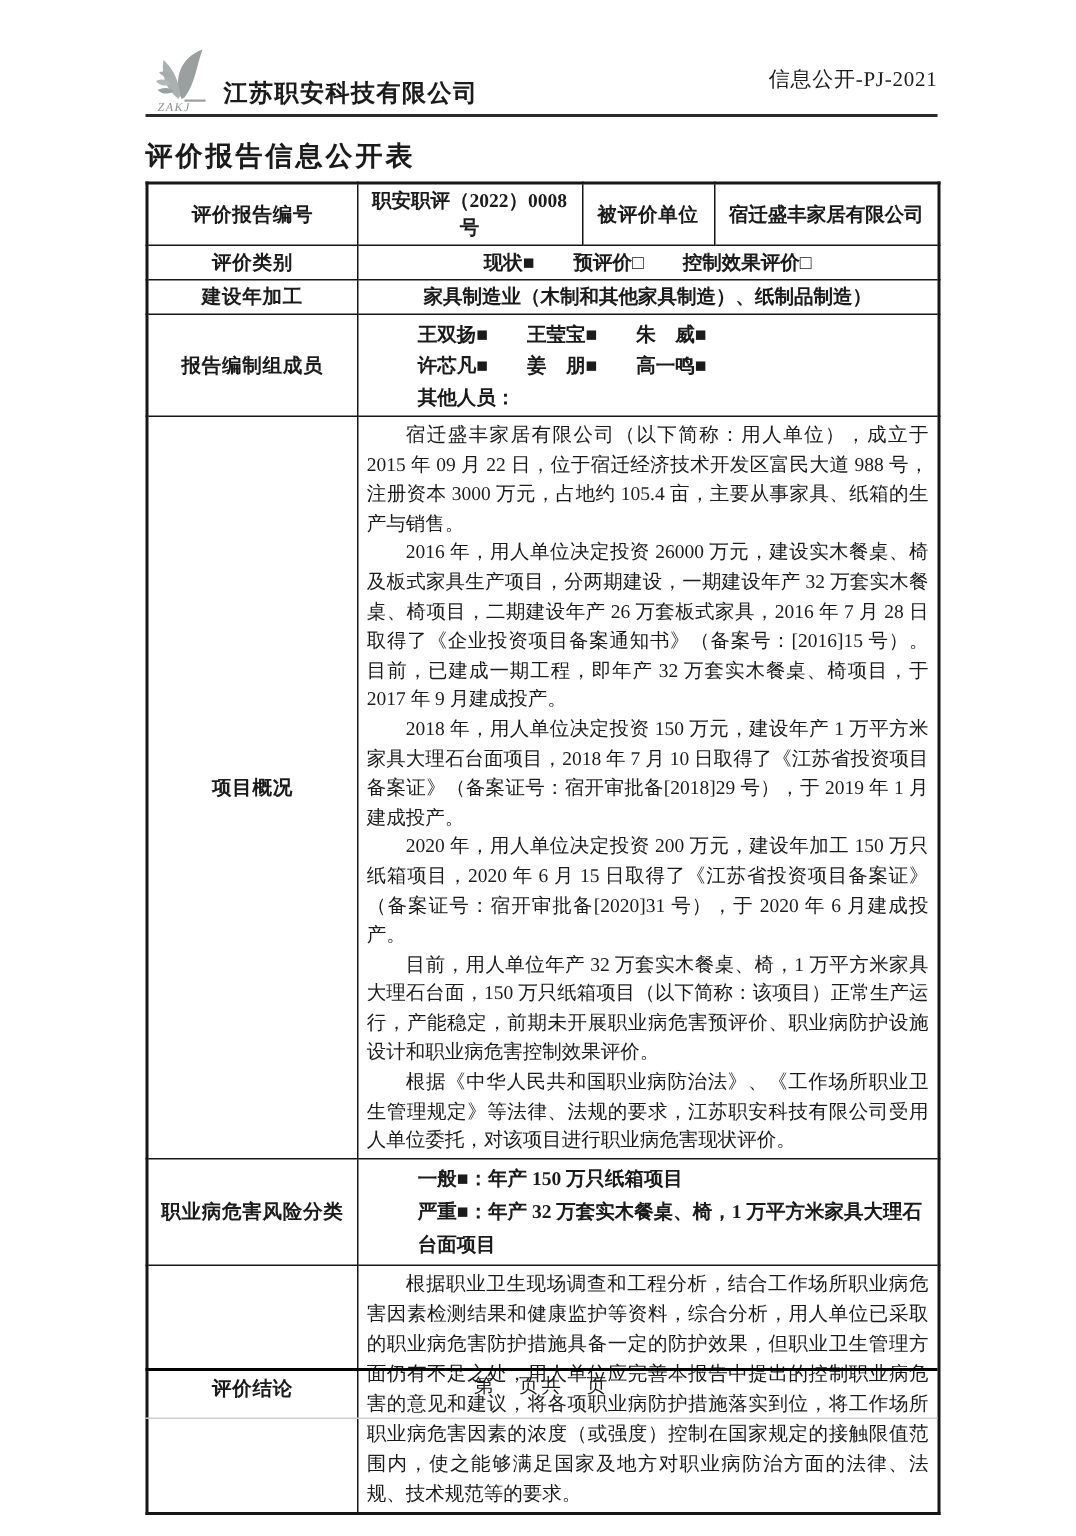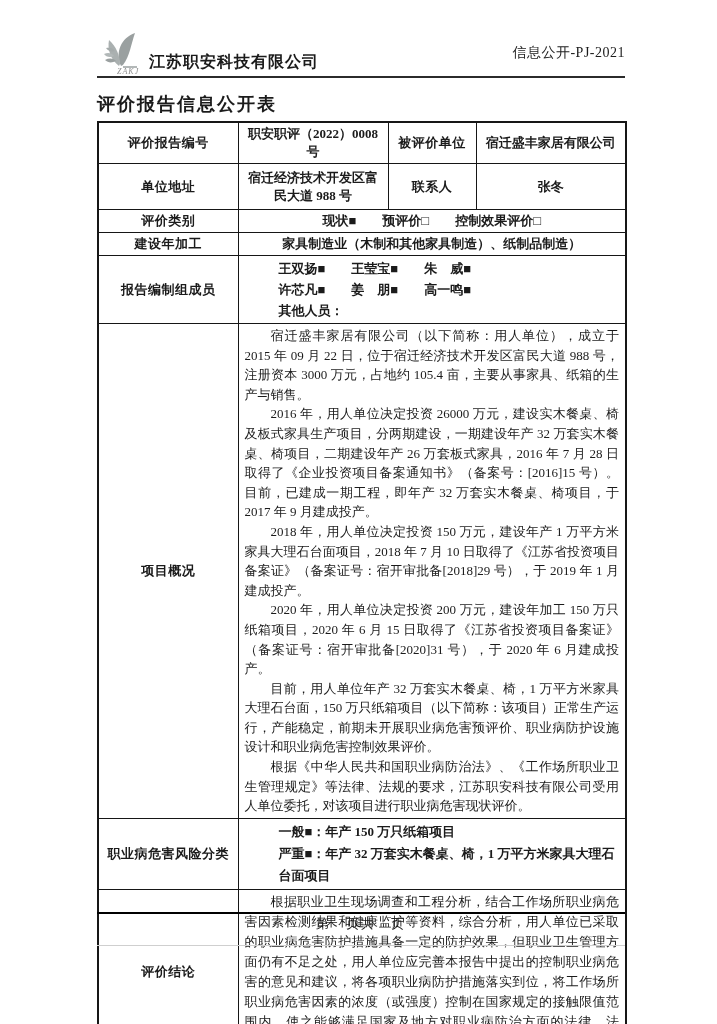--- a/index.html
+++ b/index.html
@@ -17,21 +17,21 @@
   .header {
     position:absolute; top:30px; left:97px; right:92px;
     height:48px;
     border-bottom:2.5px solid #2b2b2b;
     display:flex; align-items:flex-end;
   }
   .logo-wrap {
     position:relative; width:50px; height:46px; flex:0 0 auto;
   }
   .logo-text {
-    position:absolute; left:20px; bottom:0;
+    position:absolute; left:8px; bottom:0;
     font-size:8px; font-style:italic; color:#8f8f8f;
     letter-spacing:1px;
     font-family:"Liberation Serif",serif;
   }
   .company-name {
     font-size:16px; font-weight:bold; letter-spacing:1px;
     padding:0 0 3px 2px;
     flex:1 1 auto;
   }
   .doc-number {
@@ -124,26 +124,20 @@
         <col class="col3">
         <col class="col4">
     </colgroup>
     <tbody>
         <tr class="r1">
       <td class="lbl">评价报告编号</td>
       <td class="val">职安职评（2022）0008 号</td>
       <td class="lbl">被评价单位</td>
       <td class="val">宿迁盛丰家居有限公司</td>
     </tr>
-    <tr class="r2">
-      <td class="lbl">单位地址</td>
-      <td class="val">宿迁经济技术开发区富民大道 988 号</td>
-      <td class="lbl">联系人</td>
-      <td class="val">张冬</td>
-    </tr>
     <tr class="r3">
       <td class="lbl">评价类别</td>
       <td class="val center" colspan="3">现状■　　预评价□　　控制效果评价□</td>
     </tr>
     <tr class="r4">
       <td class="lbl">建设年加工</td>
       <td class="val center" colspan="3">家具制造业（木制和其他家具制造）、纸制品制造）</td>
     </tr>
     <tr class="r5">
       <td class="lbl">报告编制组成员</td>

